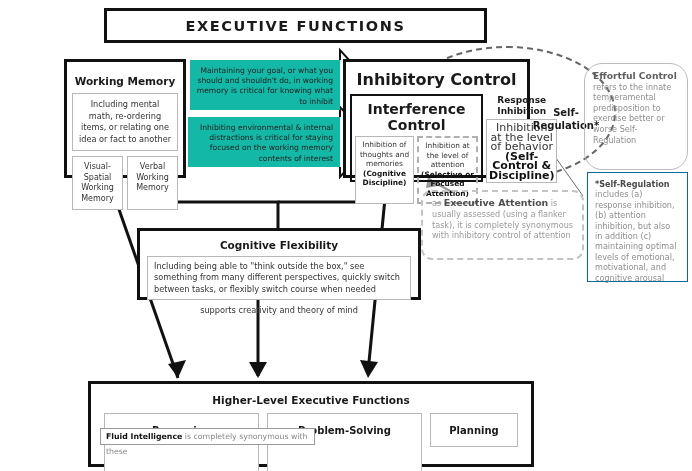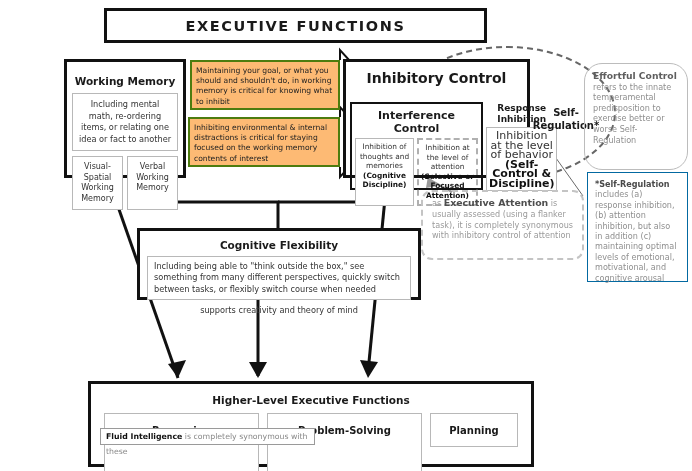--- a/index.html
+++ b/index.html
@@ -20,31 +20,31 @@
   #ef-header .t{font-size:14.5px;font-weight:bold;letter-spacing:1.6px;}
 
   
   #wm{left:64px;top:59px;width:122px;height:119px;padding:5px;}
   #wm .h{font-size:10.5px;margin:8px 0 6px;}
   #wm .d{font-size:8.2px;line-height:11.5px;padding:5px 5px;color:#333;}
   #wm .row{display:flex;gap:4px;margin-top:5px;}
   #wm .row>div{flex:1;font-size:8px;line-height:10.5px;padding:5px 2px;color:#333;}
 
   
-  .arrowbox{background:#fdba74;border:2px solid #4d7c0f;}
+  .arrowbox{background:#14b8a6;border:2px solid #14b8a6;text-align:right;}
   #ar1{left:190px;top:60px;width:150px;height:50px;}
   #ar2{left:188px;top:117px;width:152px;height:50px;}
   .arrowbox .txt{font-size:7.6px;line-height:10.2px;padding:4px 5px 2px 4px;color:#222;}
 
   
   #ic{left:343px;top:59px;width:187px;height:119px;padding:4px;}
-  #ic .h{font-size:14px;margin:4px 0 16px;}
+  #ic .h{font-size:16px;margin:4px 0 5px;}
   #ic .cols{display:flex;gap:3px;height:88px;}
   #intf{flex:0 0 123px;border:2px solid #111;padding:3px;}
-  #intf .h2{font-size:11px;font-weight:bold;text-align:center;margin:2px 0 3px;}
+  #intf .h2{font-size:14px;font-weight:bold;text-align:center;margin:2px 0 3px;}
   #intf .pair{display:flex;gap:3px;}
   #intf .pair>div{flex:1;font-size:7.4px;line-height:9.6px;padding:3px 2px;color:#333;}
   .dashgray{border:2px dashed #b0b0b0;}
   #resp{flex:1;}
   #resp .h2{font-size:9px;font-weight:bold;text-align:center;line-height:10.5px;margin:1px 0 3px;}
   #resp .c{font-size:11px;line-height:9.6px;padding:3px 2px;color:#333;height:56px;}
   .bld{font-weight:bold;color:#111;}
 
   
   #ellipse{left:398px;top:46px;width:218px;height:134px;border:2.5px dashed #666;

